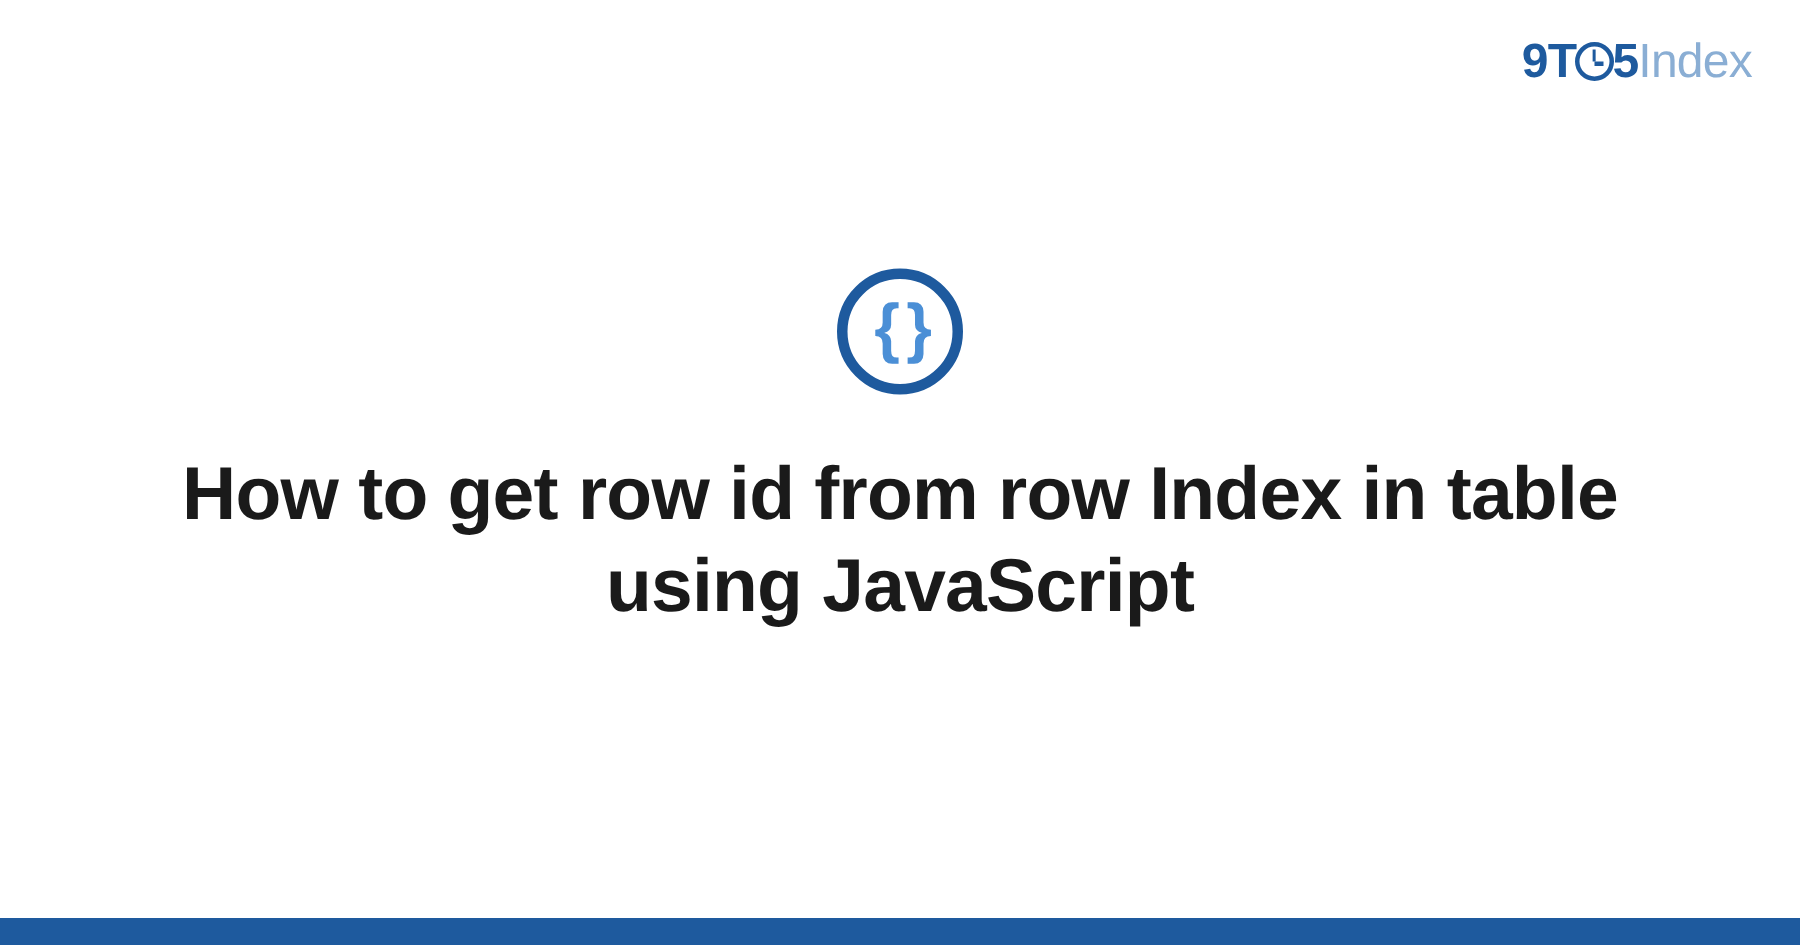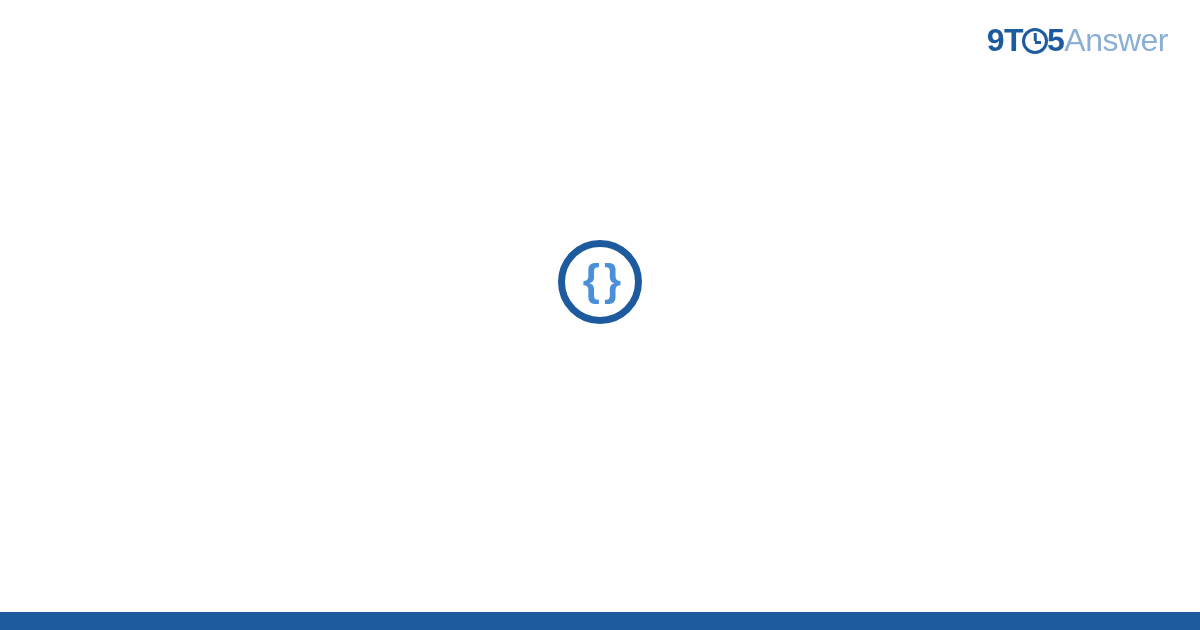--- a/index.html
+++ b/index.html
@@ -112,22 +112,23 @@
       left: 0;
       width: 100%;
       height: 18px;
       background: #1e5a9e;
     }
   </style>
 </head>
 <body>
 
 <div class="header-logo">
-  <span class="logo-9t">9T</span><span class="logo-clock"></span><span class="logo-5">5</span><span class="logo-answer">Answer</span>
+  <span class="logo-9t">9T</span><span class="logo-clock"></span><span class="logo-5">5</span><span class="logo-answer">Index</span>
 </div>
 
 <div class="main-content">
   <div class="code-icon">
     <span class="code-icon-inner">{ }</span>
   </div>
+  <h1 class="title">How to get row id from row Index in table using JavaScript</h1>
 </div>
 
 <div class="footer-bar"></div>
 
 </body></html>

